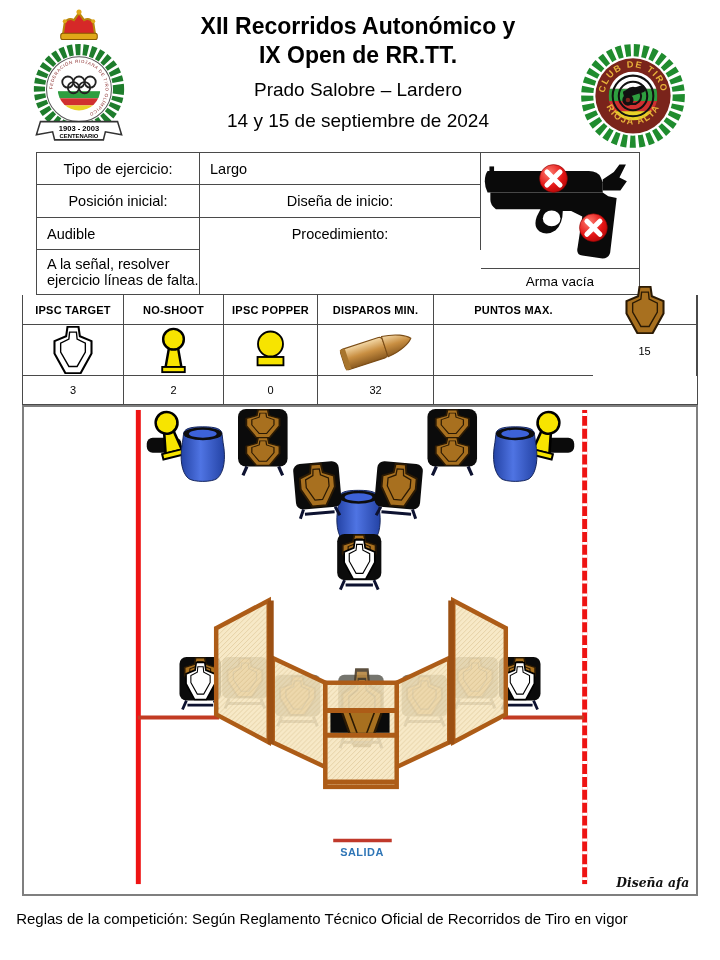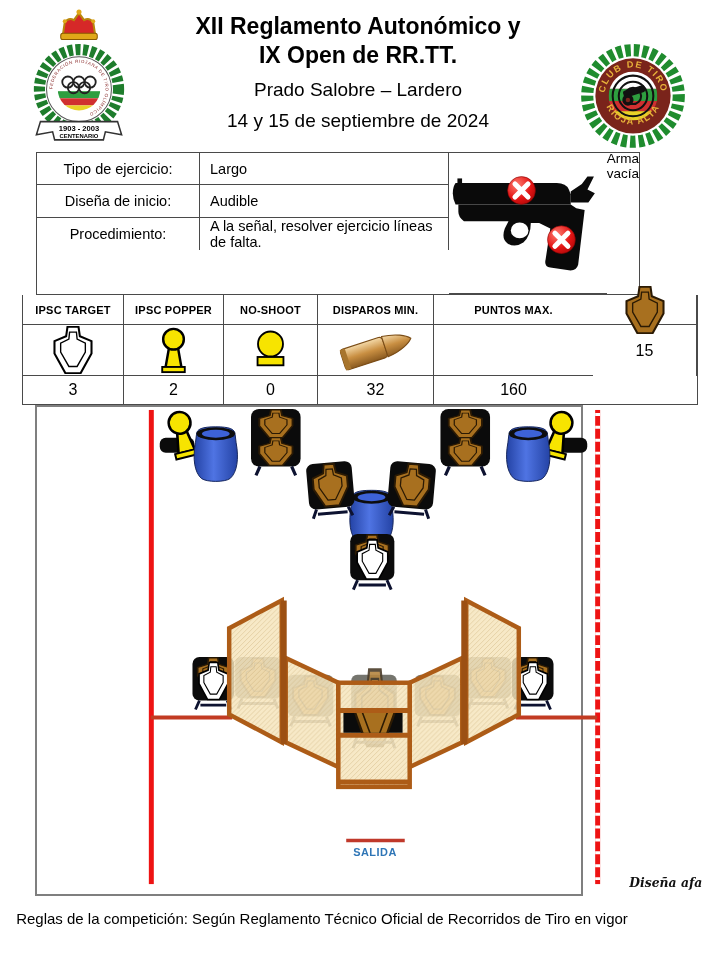--- a/index.html
+++ b/index.html
@@ -18,41 +18,41 @@
   
   #briefing{left:36px;top:152px;width:604px;height:143px;border:1.5px solid #4a4a4a;
             box-sizing:border-box;display:flex;font-size:14.5px;}
   .b-left{width:500px;display:grid;grid-template-columns:163px 1fr;
           grid-template-rows:32px 33px 32px 1fr;}
   .b-cell{border-right:1.4px solid #4a4a4a;border-bottom:1.4px solid #4a4a4a;
           display:flex;align-items:center;box-sizing:border-box;}
   .b-cell.lastrow{border-bottom:none;}
   .b-label{justify-content:center;text-align:center;padding:0 4px;}
   .b-value{padding-left:10px;}
-  .b-right{flex:1;display:flex;flex-direction:row;}
+  .b-right{flex:1;display:flex;flex-direction:column;align-items:center;}
   .pistol-box{flex:1;display:flex;align-items:center;justify-content:center;
               border-bottom:1.4px solid #4a4a4a;}
   .weapon-caption{height:25px;display:flex;align-items:center;justify-content:center;
                   font-size:13.5px;}
 
   
   #equipment{left:22px;top:295px;width:676px;height:110px;border:1.5px solid #4a4a4a;
              border-top:none;box-sizing:border-box;display:grid;
              grid-template-columns:101px 100px 94px 116px 159px 1fr;
              grid-template-rows:30px 51px 1fr;}
   .e-cell{border-right:1.4px solid #4a4a4a;display:flex;align-items:center;
           justify-content:center;box-sizing:border-box;text-align:center;}
   .e-cell.lastcol{border-right:none;}
   .e-h{font-size:11px;font-weight:700;border-bottom:1.4px solid #4a4a4a;letter-spacing:0.2px;}
   .e-i{border-bottom:1.4px solid #4a4a4a;}
-  .e-v{font-size:16px;}
+  .e-v{font-size:11px;}
 
   
-  #diagram{left:22px;top:405px;width:548px;height:491px;border:2px solid #7f7f7f;
-           box-sizing:border-box;margin-left:13px;}
+  #diagram{left:22px;top:405px;width:676px;height:491px;border:2px solid #7f7f7f;
+           box-sizing:border-box;}
   #diagram svg{display:block;width:672px;height:487px;}
 
   #footer{left:0;top:910px;width:644px;text-align:center;font-size:15px;}
 </style>
 </head>
 <body>
 
 <svg width="0" height="0" style="position:absolute" aria-hidden="true">
   <defs>
     <linearGradient id="gBarrel" x1="0" y1="0" x2="1" y2="0">
@@ -159,21 +159,21 @@
         <circle cx="61.5" cy="78.5" r="5.5"></circle>
     </g>
     <g>
       <path d="M18,112 L94,112 L98,125 L82,122 L80,130 L32,130 L30,122 L14,125 Z" fill="#fff" stroke="#333" stroke-width="1.5"></path>
       <text x="56" y="121" text-anchor="middle" font-size="7.5" font-weight="bold">1903 - 2003</text>
       <text x="56" y="128.5" text-anchor="middle" font-size="5.8" font-weight="bold">CENTENARIO</text>
     </g>
   </svg>
 
   <div class="abs" id="title-block">
-    <div class="t-main">XII Reglamento Autonómico y</div>
+    <div class="t-main">XII Recorridos Autonómico y</div>
     <div class="t-main">IX Open de RR.TT.</div>
     <div class="t-sub">Prado Salobre – Lardero</div>
     <div class="t-sub">14 y 15 de septiembre de 2024</div>
   </div>
 
   <svg class="abs" id="logo-right" viewBox="0 0 124 118">
     <circle cx="62" cy="57" r="45" fill="none" stroke="#1f8c2e" stroke-width="12" stroke-dasharray="5.5 3"></circle>
     <circle cx="62" cy="57" r="37" fill="#7a241b"></circle>
     <clipPath id="rclip">
         <circle cx="62" cy="57" r="24"></circle>
@@ -203,20 +203,21 @@
     </text>
     <text font-size="9" font-weight="bold" fill="#e8b23a" letter-spacing="1.5" text-anchor="middle">
       <textPath href="#rarcB" startOffset="50%">RIOJA ALTA</textPath>
     </text>
   </svg>
 
   <div class="abs" id="briefing">
     <div class="b-left">
       <div class="b-cell b-label">Tipo de ejercicio:</div>
       <div class="b-cell b-value">Largo</div>
+      <div class="b-cell b-label">Posición inicial:</div>
       <div class="b-cell b-label">Diseña de inicio:</div>
       <div class="b-cell b-value">Audible</div>
       <div class="b-cell b-label lastrow">Procedimiento:</div>
       <div class="b-cell b-value lastrow">A la señal, resolver ejercicio líneas de falta.</div>
     </div>
     <div class="b-right">
       <div class="pistol-box">
         <svg viewBox="0 0 170 112" width="158" height="104">
           <g fill="#0a0a0a">
             <rect x="9" y="8" width="5" height="7"></rect>
@@ -234,22 +235,22 @@
             <path d="M114,67 L128,81 M128,67 L114,81" stroke="#fff" stroke-width="5.5" stroke-linecap="round"></path>
           </g>
         </svg>
       </div>
       <div class="weapon-caption">Arma vacía</div>
     </div>
   </div>
 
   <div class="abs" id="equipment">
     <div class="e-cell e-h">IPSC TARGET</div>
+    <div class="e-cell e-h">NO-SHOOT</div>
     <div class="e-cell e-h">IPSC POPPER</div>
-    <div class="e-cell e-h">NO-SHOOT</div>
     <div class="e-cell e-h">DISPAROS MIN.</div>
     <div class="e-cell e-h lastcol">PUNTOS MAX.</div>
 
     <div class="e-cell e-i">
       <svg viewBox="0 0 60 70" width="42" height="48">
           <use href="#tb"></use>
         </svg>
     </div>
     <div class="e-cell e-i">
       <svg viewBox="0 0 60 70" width="42" height="48">
@@ -272,21 +273,20 @@
           <use href="#bu"></use>
         </svg>
     </div>
     <div class="e-cell e-i lastcol"></div>
 
     <div class="e-cell e-v">15</div>
     <div class="e-cell e-v">3</div>
     <div class="e-cell e-v">2</div>
     <div class="e-cell e-v">0</div>
     <div class="e-cell e-v">32</div>
-    <div class="e-cell e-v lastcol">160</div>
   </div>
 
   <div class="abs" id="diagram">
     <svg viewBox="0 0 676 491">
 
       <rect x="112" y="3" width="5" height="478" fill="#ee1313"></rect>
       <g>
         <rect x="562" y="3" width="5" height="478" fill="#ee1313"></rect>
         <line x1="564.5" y1="6" x2="564.5" y2="481" stroke="#fff" stroke-width="5" stroke-dasharray="3 10"></line>
       </g>

